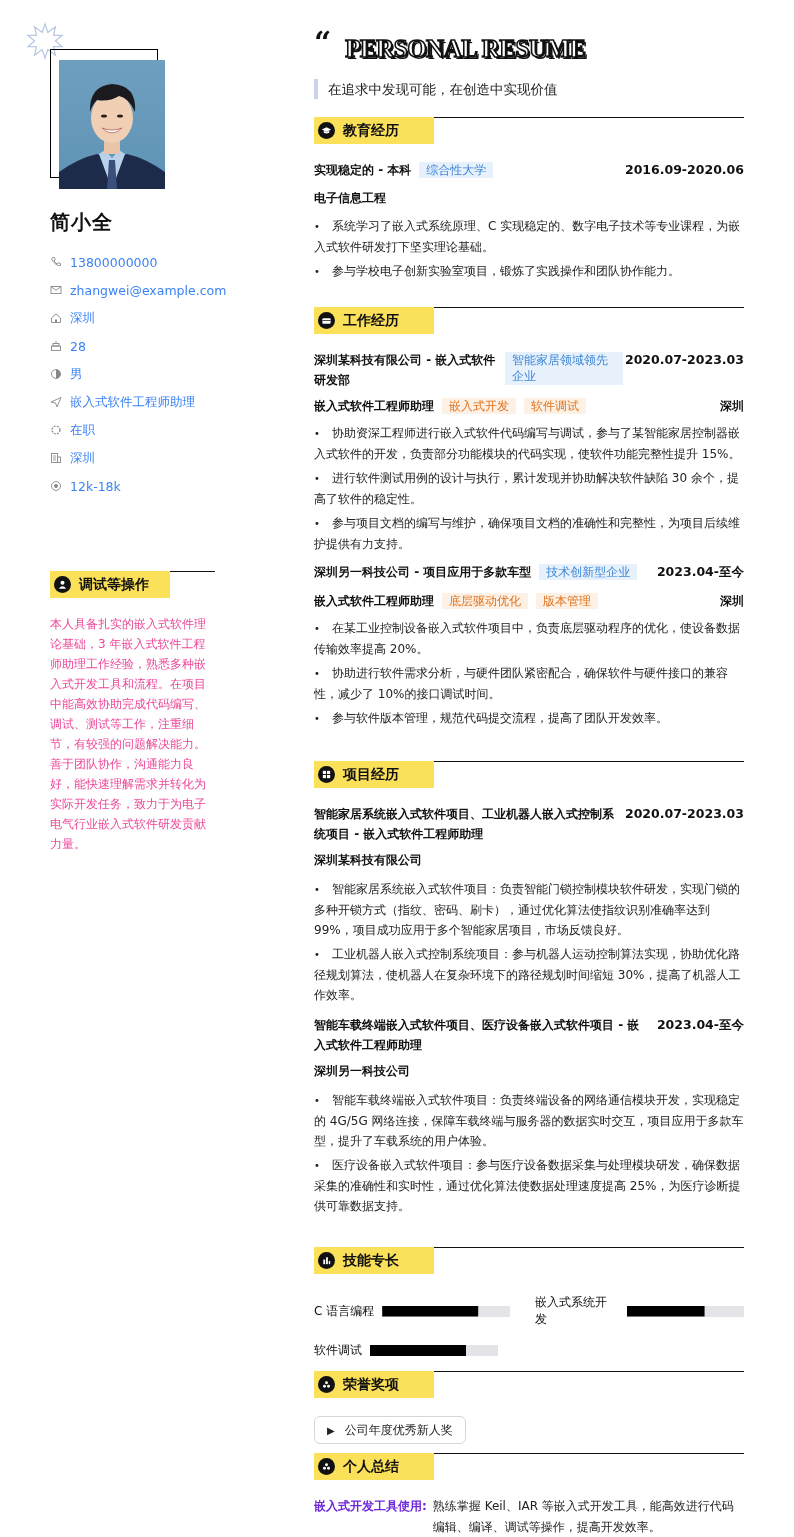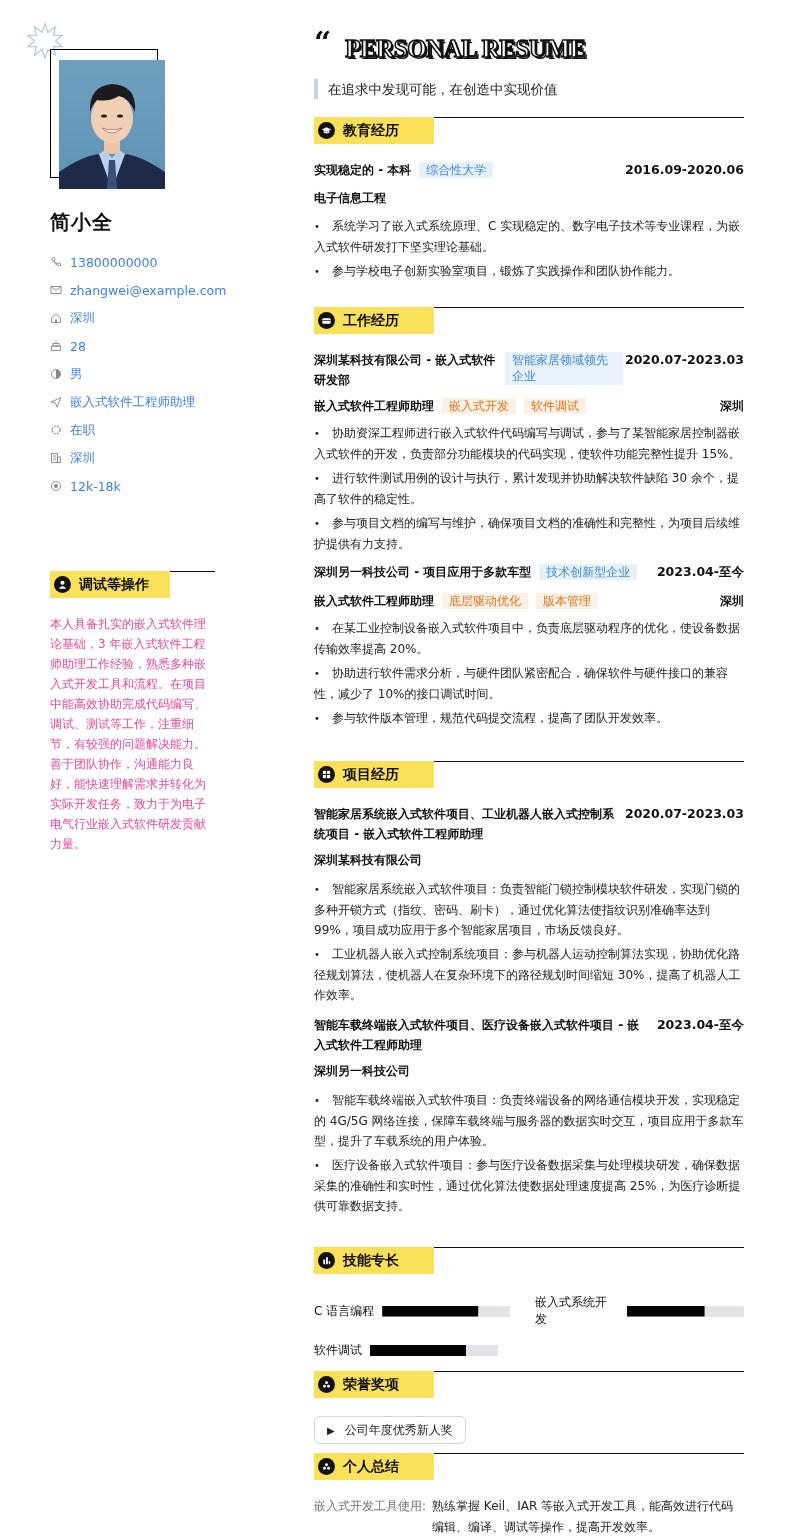--- a/index.html
+++ b/index.html
@@ -96,21 +96,21 @@
     border-left: 5px solid #000; border-bottom: 11px solid transparent;
   }
 
   .award {
     display: inline-flex; align-items: center; height: 28px; padding: 0 12px 0 12px;
     border: 1px solid #d6d6d6; border-radius: 6px; font-size: 12px; color: #222;
   }
   .award .tri { font-size: 10px; margin-right: 10px; }
 
   .other-row { display: flex; font-size: 12px; line-height: 21px; }
-  .other-row .k { font-weight: normal; white-space: nowrap; color: #737373; text-align: right; }
+  .other-row .k { font-weight: bold; white-space: nowrap; color: #6d28d9; text-align: right; }
   .other-row .v { color: #222; }
 </style>
 </head>
 <body>
 
 <div class="left">
   <svg class="star" viewBox="0 0 40 40">
     <polygon points="20,2 23,11 31,5 29,14 38,14 31,20 38,26 29,26 31,35 23,29 20,38 17,29 9,35 11,26 2,26 9,20 2,14 11,14 9,5 17,11" fill="none" stroke="#b9c8e2" stroke-width="1.3"></polygon>
   </svg>
   <div class="photo-frame"></div>

